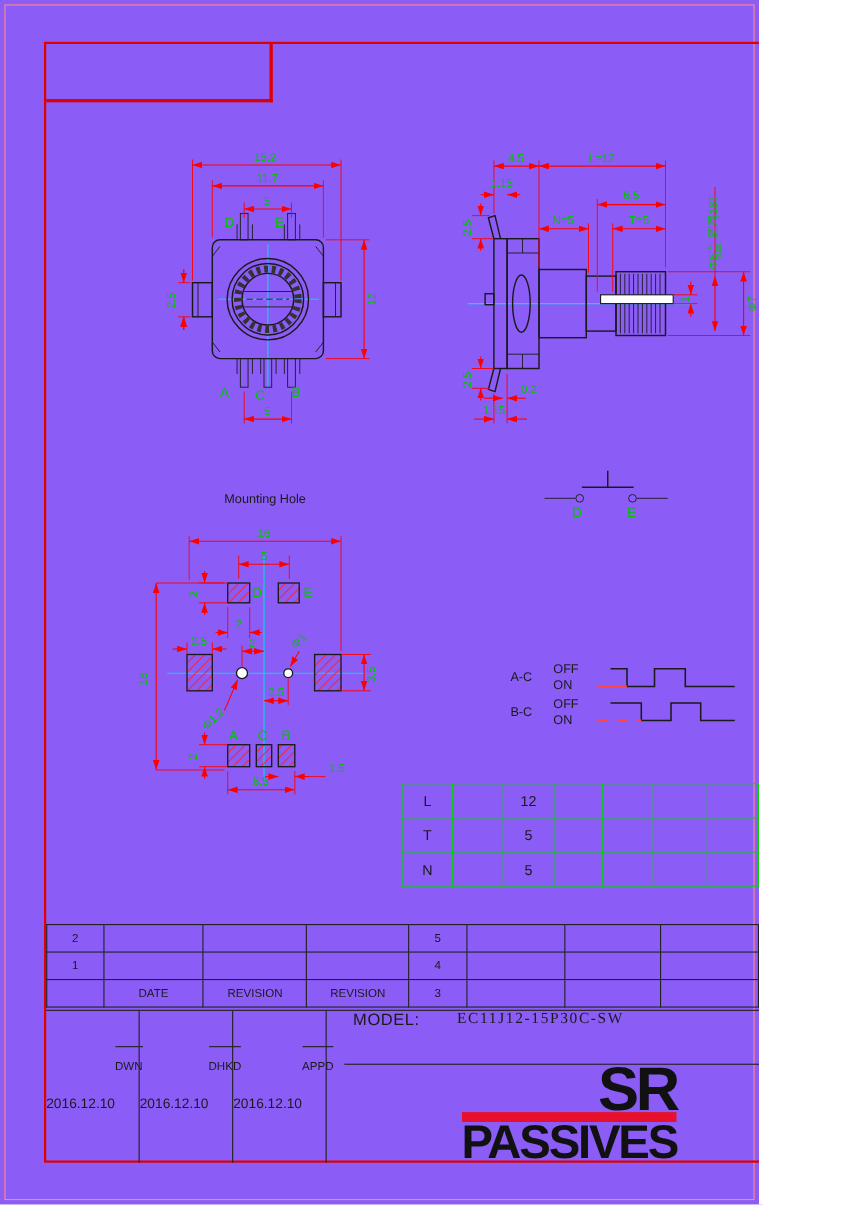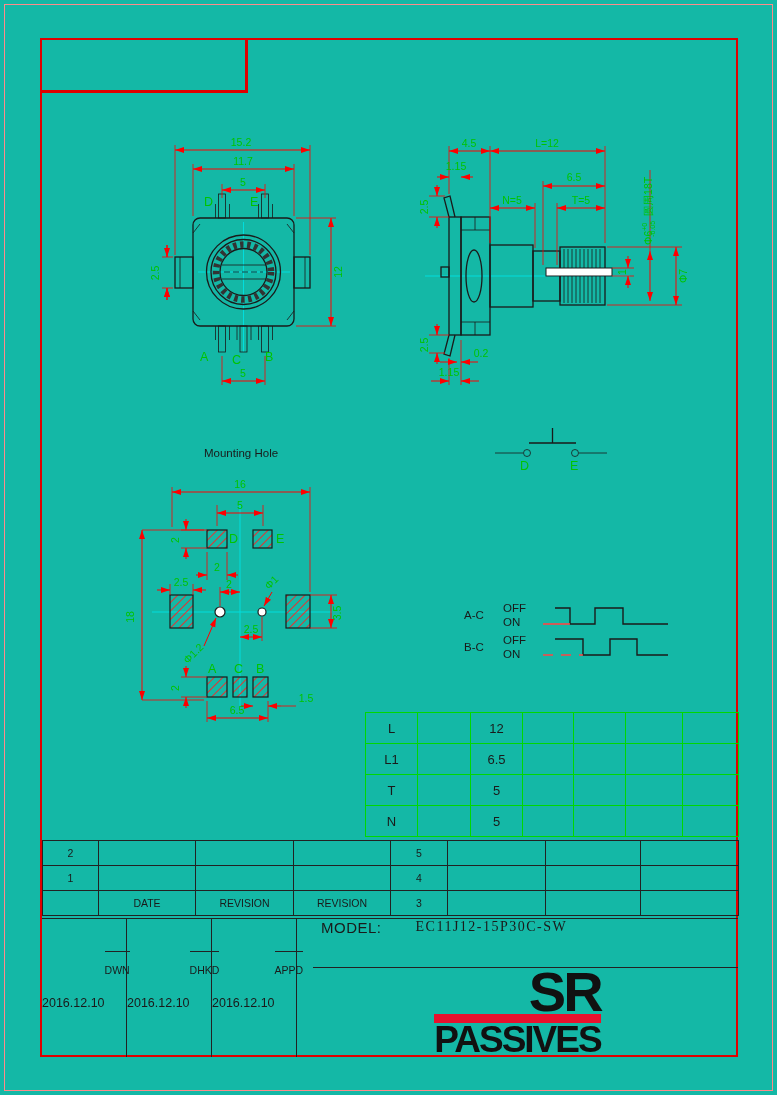--- a/index.html
+++ b/index.html
@@ -1,16 +1,16 @@
 <!DOCTYPE html>
 <html><head>
 <meta charset="utf-8">
 <style>
   html,body{margin:0;padding:0;background:#fff;}
-  #sheet{position:relative;width:777px;height:1095px;background:#14b8a6;overflow:hidden;
+  #sheet{position:relative;width:690px;height:1095px;background:#8b5cf6;overflow:hidden;
          font-family:"Liberation Sans",sans-serif;text-decoration:underline;}
   
   #outer-border{position:absolute;left:4px;top:4px;right:4px;bottom:4px;border:1px solid #ff8a8a;}
   #inner-frame{position:absolute;left:40px;top:38px;width:698px;height:1019px;border:2px solid #e00000;box-sizing:border-box;}
   #stamp-box{position:absolute;left:42px;top:40px;width:203px;height:50px;
              border-right:3px solid #e00000;border-bottom:3px solid #e00000;}
   
   svg{position:absolute;overflow:visible;}
   .o{stroke:#1a1a1a;stroke-width:1.3;fill:none}
   .o2{stroke:#1a1a1a;stroke-width:0.8;fill:none}
@@ -40,21 +40,21 @@
            font-size:10.5px;color:#1a1a1a;box-sizing:border-box;margin-top:32px;}
   #tb-right{flex:1;display:flex;flex-direction:column;}
   #model-row{height:49px;border-bottom:1.5px solid #222;display:flex;align-items:flex-start;box-sizing:border-box;margin-left:16px;}
   #model-label{font-size:15px;color:#1a1a1a;margin-left:8px;letter-spacing:0.5px;}
   #model-value{font-family:"Liberation Serif",serif;font-size:14px;color:#1a1a1a;margin-left:34px;letter-spacing:1.5px;}
   #logo-row{flex:1;display:flex;align-items:center;justify-content:center;}
   #logo{display:flex;align-items:flex-end;flex-direction:column;}
   #logo-sr{font-size:56px;font-weight:900;color:#111;line-height:0.78;letter-spacing:-3px;}
   #logo-right{display:flex;flex-direction:column;}
   #logo-bar{height:9px;background:#e8112d;margin-bottom:3px;}
-  #logo-passives{font-size:37px;font-weight:900;color:#111;line-height:0.78;letter-spacing:-2px;}
+  #logo-passives{font-size:43px;font-weight:900;color:#111;line-height:0.78;letter-spacing:-2px;}
 </style>
 </head>
 <body>
 
 <div id="sheet">
   <div id="outer-border"></div>
   <div id="inner-frame"></div>
   <div id="stamp-box"></div>
 
   <svg style="left:130px;top:125px;width:235px;height:270px" viewBox="130 125 235 270">
@@ -312,29 +312,20 @@
         <tr>
       <td>L</td>
           <td></td>
           <td>12</td>
           <td></td>
           <td></td>
           <td></td>
           <td></td>
     </tr>
     <tr>
-      <td>L1</td>
-          <td></td>
-          <td>6.5</td>
-          <td></td>
-          <td></td>
-          <td></td>
-          <td></td>
-    </tr>
-    <tr>
       <td>T</td>
           <td></td>
           <td>5</td>
           <td></td>
           <td></td>
           <td></td>
           <td></td>
     </tr>
     <tr>
       <td>N</td>

